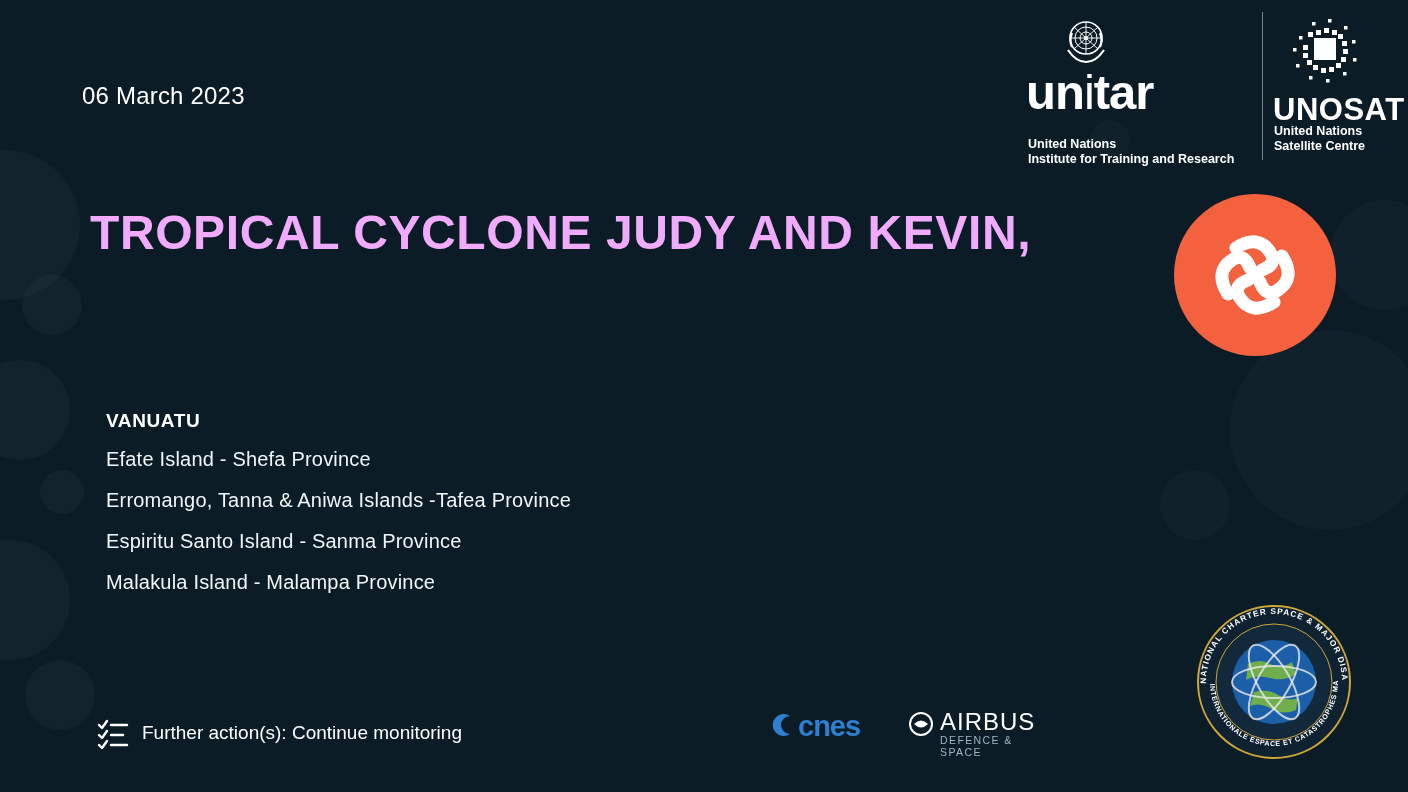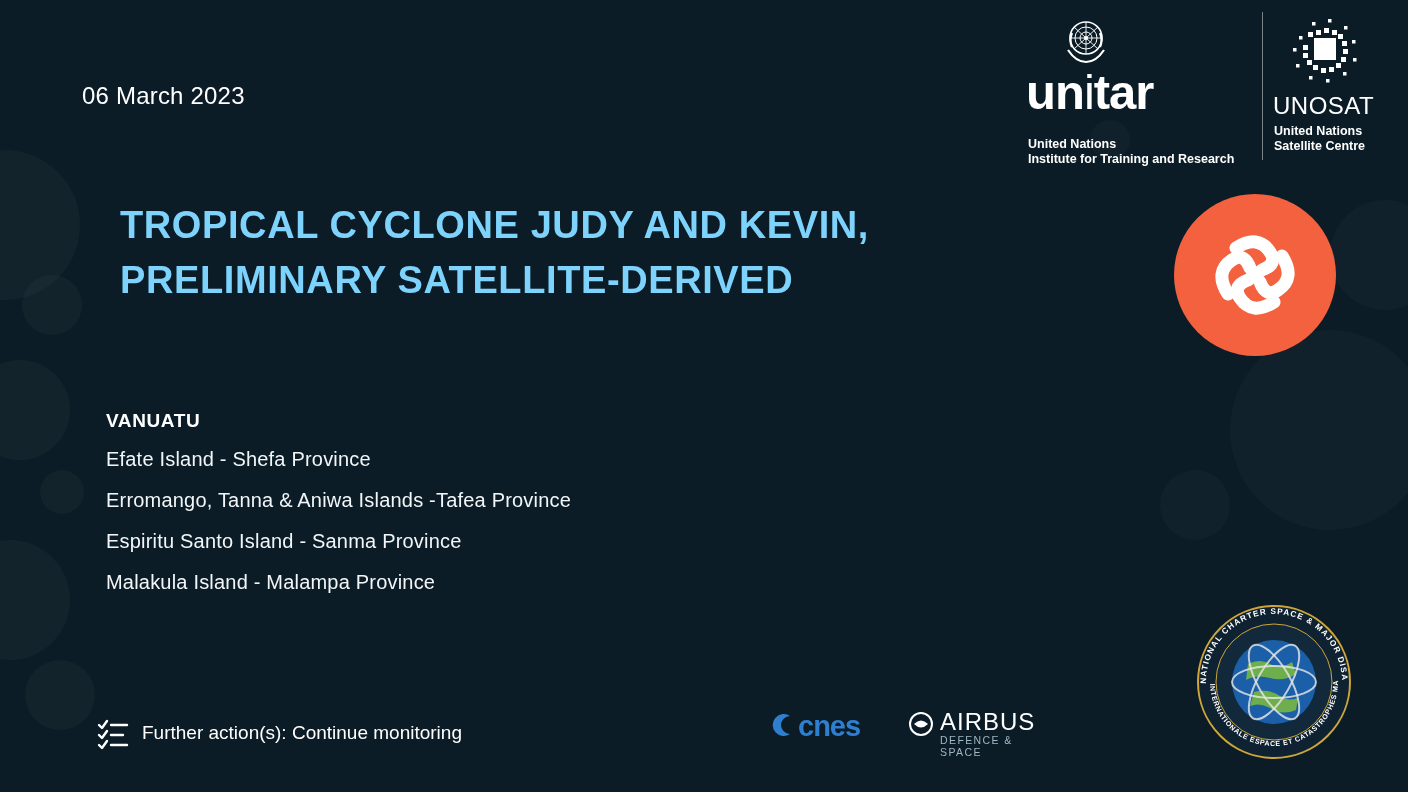--- a/index.html
+++ b/index.html
@@ -30,24 +30,23 @@
 
   
   .date {
     position: absolute; left: 82px; top: 82px;
     font-size: 24px; color: #ffffff; letter-spacing: .2px;
   }
 
   
   .title {
     position: absolute; left: 90px; top: 198px; width: 960px;
-    font-size: 38px; font-weight: bold; color: #7dd3fc;
+    font-size: 48px; font-weight: bold; color: #f0abfc;
     letter-spacing: .6px; line-height: 1.45;
     text-transform: uppercase;
-    margin-left: 30px;
   }
   .title .l { display: block; }
 
   
   .loc { position: absolute; left: 106px; top: 410px; width: 700px; }
   .loc .country {
     font-size: 19px; font-weight: bold; color: #ffffff;
     letter-spacing: .6px; margin-bottom: 16px;
   }
   .loc .line {
@@ -80,21 +79,21 @@
     font-size: 12.5px; font-weight: bold; line-height: 15px;
   }
   .vsep {
     position: absolute; left: 1262px; top: 12px;
     width: 1px; height: 148px; background: rgba(255,255,255,0.45);
   }
   
   .unosat { position: absolute; left: 1272px; top: 14px; width: 120px; height: 150px; color: #fff; }
   .unosat-mark { position: absolute; left: 16px; top: 0px; width: 74px; height: 74px; }
   .unosat-word {
-    position: absolute; left: 1px; top: 78px; font-size: 24px; font-weight: normal; letter-spacing: .5px;
+    position: absolute; left: 1px; top: 78px; font-size: 31px; font-weight: bold; letter-spacing: .5px;
   }
   .unosat-sub {
     position: absolute; left: 2px; top: 110px; font-size: 12.5px; font-weight: bold; line-height: 15px;
   }
 
   
   .orange {
     position: absolute; left: 1174px; top: 194px;
     width: 162px; height: 162px; border-radius: 50%;
     background: #f3613f;
@@ -127,21 +126,20 @@
   <div class="deco d6"></div>
   <div class="deco d7"></div>
   <div class="deco d8"></div>
   <div class="deco d9"></div>
   <div class="deco d10"></div>
 
   <div class="date">06 March 2023</div>
 
   <div class="title">
     <span class="l">TROPICAL CYCLONE JUDY AND KEVIN,</span>
-    <span class="l">PRELIMINARY SATELLITE-DERIVED</span>
   </div>
 
   <div class="loc">
     <div class="country">VANUATU</div>
     <div class="line">Efate Island - Shefa Province</div>
     <div class="line">Erromango, Tanna &amp; Aniwa Islands -Tafea Province</div>
     <div class="line">Espiritu Santo Island - Sanma Province</div>
     <div class="line">Malakula Island - Malampa Province</div>
   </div>
 

